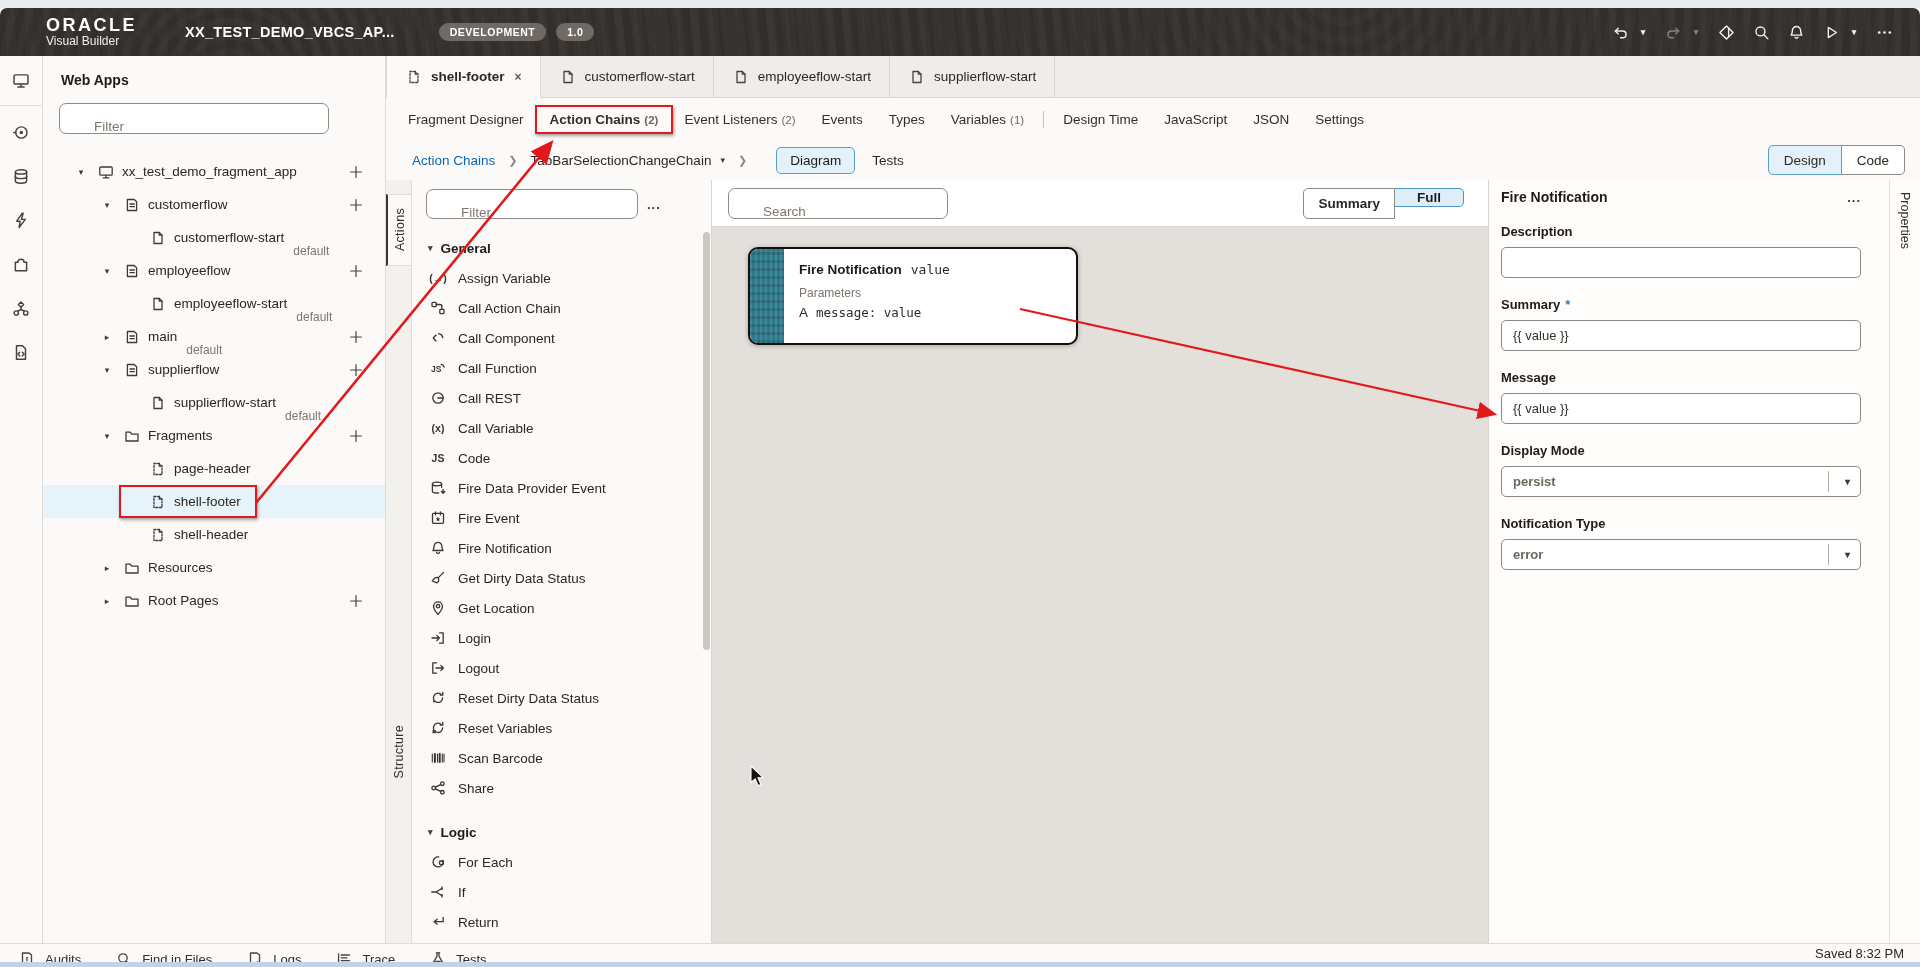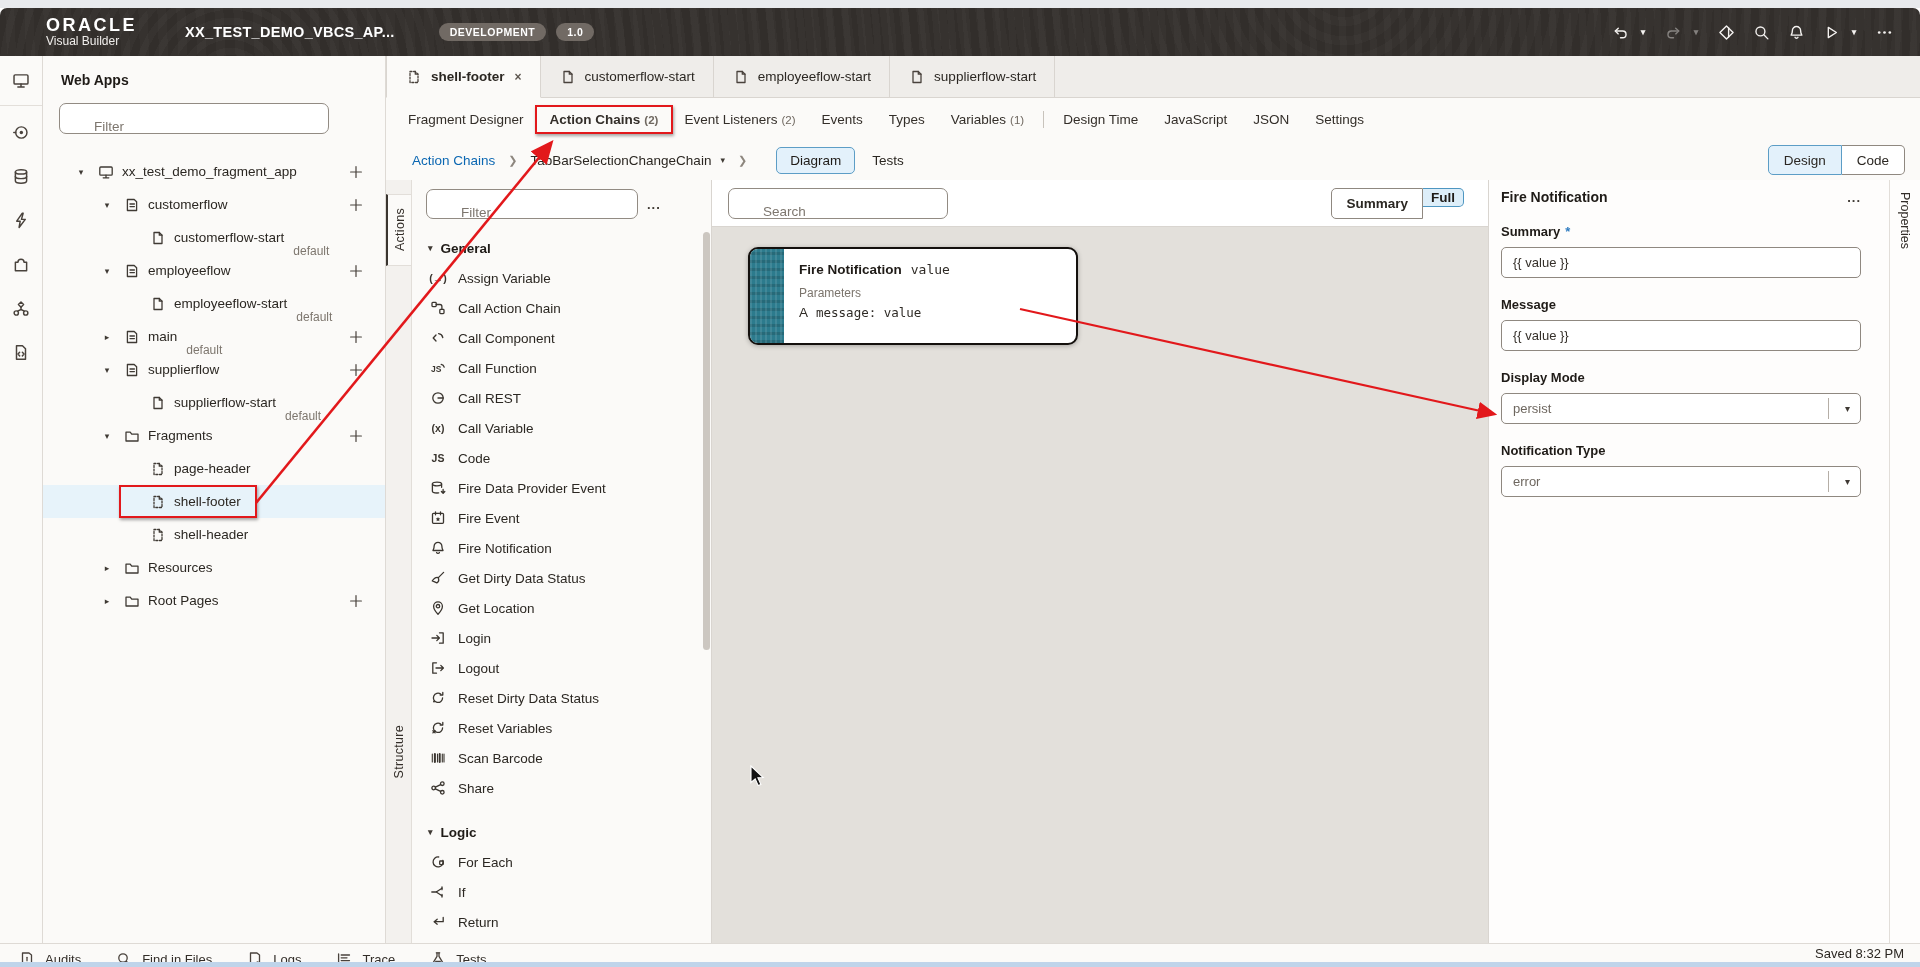--- a/index.html
+++ b/index.html
@@ -115,21 +115,21 @@
   #actions-scroll { position:absolute; right:1px; top:52px; width:7px; height:418px; border-radius:4px; background:#ccc7c1; }
   .sec-gap { height:14px; }
 
   
   #canvas { flex:1; display:flex; flex-direction:column; background:#e3e0db; position:relative; }
   #canvas-toolbar { height:47px; background:#fff; border-bottom:1px solid #d9d5d0; display:flex; align-items:center; padding:0 24px 0 16px; }
   #canvas-search { width:220px; height:31px; border:1px solid #928b83; border-radius:7px; background:#fff; display:flex; align-items:center; padding:0 9px; gap:7px; }
   #canvas-toolbar .spacer { flex:1; }
   #sum-full { display:flex; }
   #seg-summary { height:31px; display:flex; align-items:center; padding:0 14px; background:#fff; border:1px solid #8f8880; border-radius:5px 0 0 5px; font-size:13.5px; font-weight:700; color:#2b2722; }
-  #seg-full { height:19px; display:flex; align-items:center; padding:0 8px; background:#ddeef9; border:1px solid #4e96c1; border-left:none; border-radius:0 5px 5px 0; font-size:13.5px; font-weight:700; color:#1f1b17; }
+  #seg-full { height:19px; display:flex; align-items:center; padding:0 22px; background:#ddeef9; border:1px solid #4e96c1; border-left:none; border-radius:0 5px 5px 0; font-size:13.5px; font-weight:700; color:#1f1b17; }
 
   
   #node { position:absolute; left:36px; top:20px; width:330px; height:98px; background:#fff; border:2px solid #14100d; border-radius:10px;
     box-shadow:0 1px 5px rgba(0,0,0,.28); display:flex; overflow:hidden; }
   #node-stripe { width:34px; background:#2c7b8d;
     background-image:repeating-linear-gradient(90deg, rgba(255,255,255,.10) 0 2px, transparent 2px 5px),
                      repeating-linear-gradient(0deg, rgba(0,0,0,.14) 0 3px, transparent 3px 8px);
     display:flex; justify-content:center; padding-top:11px; }
   #node-stripe .icn { color:#fff; }
   #node-body { flex:1; padding:13px 10px 0 15px; }
@@ -142,21 +142,21 @@
   #node-param { font-size:12.5px; color:#2f2b26; }
 
   
   #props { width:401px; background:#fefdfc; border-left:1px solid #d9d5d0; padding:0 28px 0 12px; }
   #props-title-row { display:flex; align-items:center; margin-top:9px; }
   #props-title { font-weight:700; font-size:14px; color:#1f1b17; flex:1; }
   #props-more { color:#3f3a34; font-weight:700; letter-spacing:1px; }
   .pfield .plabel { margin-top:19px; font-size:13px; font-weight:700; color:#1f1b17; }
   .pfield .req { color:#2f7cc0; margin-left:5px; }
   .pfield .pinput { margin-top:8px; height:31px; border:1px solid #8f8880; border-radius:5px; background:#fff; display:flex; align-items:center; padding:0 11px; font-size:13px; color:#35302a; }
-  .pfield .pselect { position:relative; color:#6e675f; }
+  .pfield .pselect { position:relative; color:#6e675f;font-weight:bold; }
   .pfield .pselect .sel-div { position:absolute; right:31px; top:4px; bottom:4px; width:1px; background:#b5aea6; }
   .pfield .pselect .sel-caret { position:absolute; right:10px; top:9px; font-size:10px; color:#3f3a34; }
 
   
   #props-strip { width:31px; background:#fefdfc; border-left:1px solid #e2ded9; position:relative; }
   #vtab-props { position:absolute; top:12px; left:0; width:30px; display:flex; justify-content:center; }
   #vtab-props .vtext2 { writing-mode:vertical-rl; font-size:12.5px; color:#332e29; }
 
   
   #statusbar { position:absolute; left:0; top:943px; width:1920px; height:19px; background:#fbfaf8; border-top:1px solid #dedad5; display:flex; align-items:center; padding:0 16px 0 18px; gap:34px; }
@@ -826,20 +826,26 @@
       </div>
     </div>
 
     <div id="props">
       <div id="props-title-row">
         <span id="props-title">Fire Notification</span>
         <span id="props-more">...</span>
       </div>
       <div id="prop-fields">
           <div class="pfield">
+            <div class="plabel">Description</div>
+            <div class="pinput">
+              <span></span>
+            </div>
+          </div>
+          <div class="pfield">
             <div class="plabel">Summary<span class="req">*</span></div>
             <div class="pinput">
               <span>{{ value }}</span>
             </div>
           </div>
           <div class="pfield">
             <div class="plabel">Message</div>
             <div class="pinput">
               <span>{{ value }}</span>
             </div>

